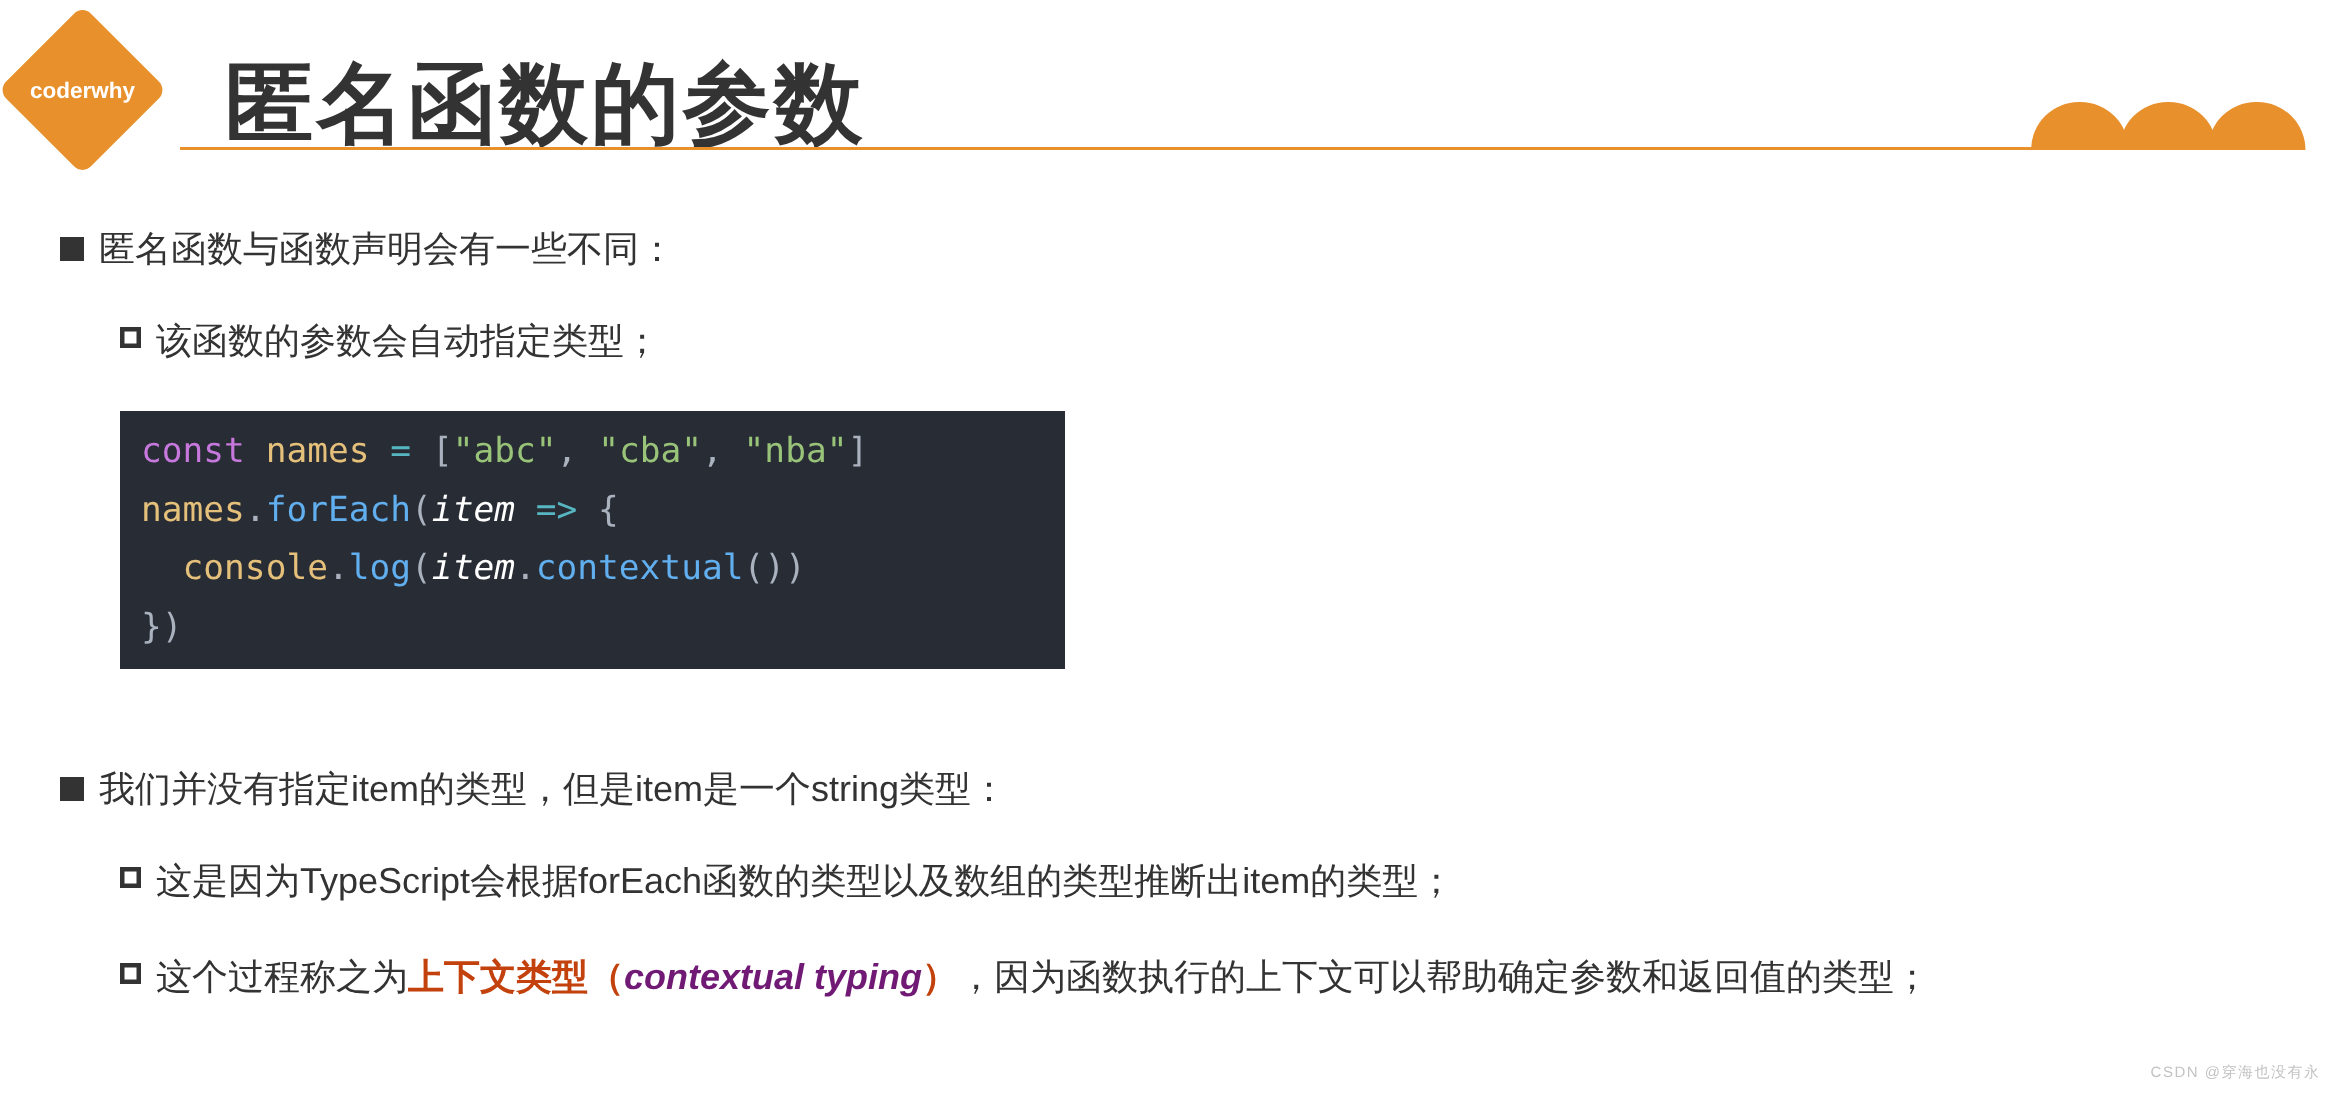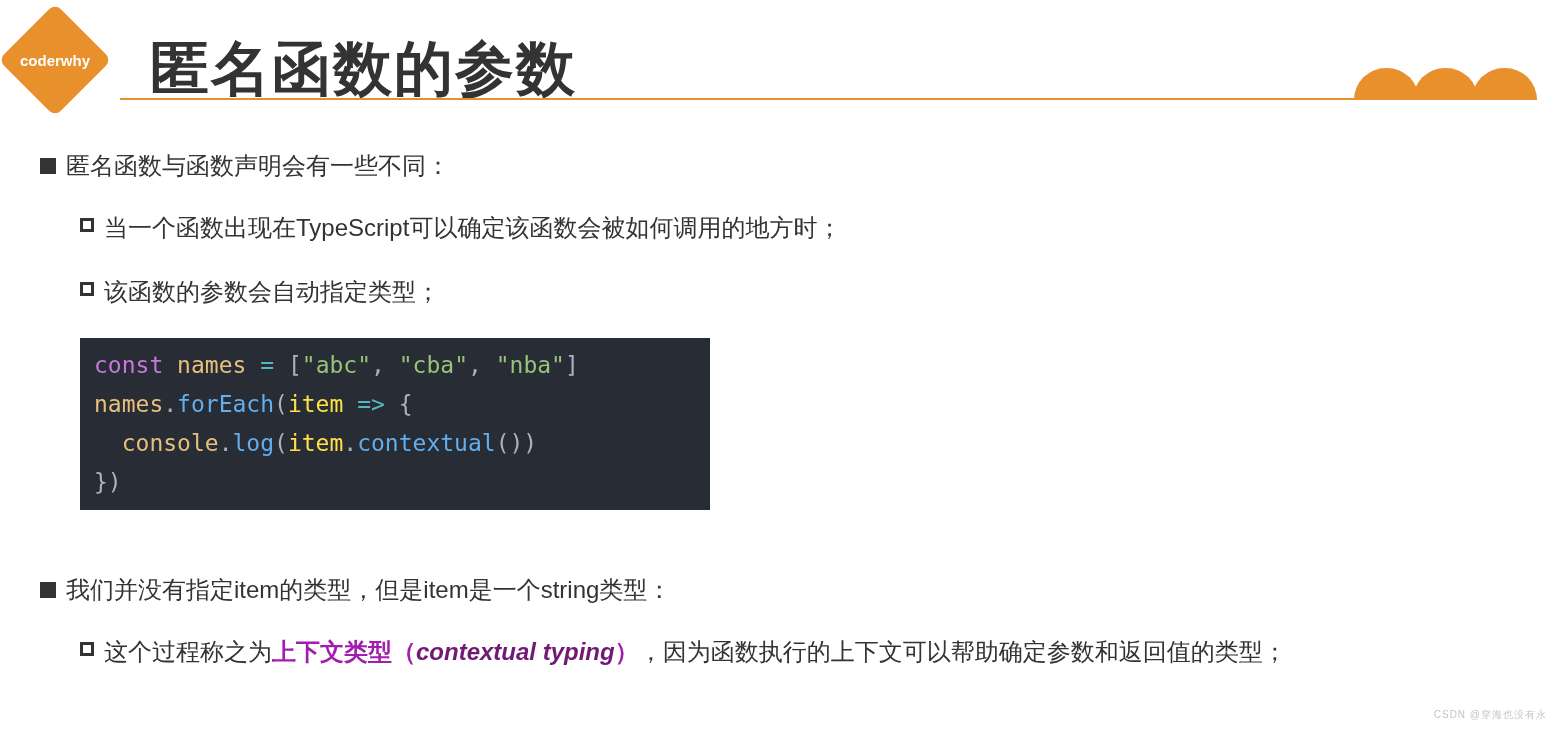--- a/index.html
+++ b/index.html
@@ -130,24 +130,24 @@
     line-height: 1.7;
     width: 630px;
     white-space: pre;
   }
   .tok-keyword { color: #c678dd; }
   .tok-var { color: #e5c07b; }
   .tok-op { color: #56b6c2; }
   .tok-punc { color: #abb2bf; }
   .tok-string { color: #98c379; }
   .tok-func { color: #61afef; }
-  .tok-param { color: #fde047; }
+  .tok-param { color: #ffffff; font-style: italic; }
   .tok-obj { color: #e5c07b; }
   .highlight-red {
-    color: #a21caf;
+    color: #c2410c;
     font-weight: bold;
   }
   .highlight-red-italic {
     color: #701a75;
     font-weight: bold;
     font-style: italic;
     text-align: right;
   }
   .watermark {
     position: absolute;
@@ -174,37 +174,37 @@
   </div>
   <div class="title-underline"></div>
 </div>
 
 <div class="content">
 
   <div class="bullet-l1">
     <span>匿名函数与函数声明会有一些不同：</span>
   </div>
 
-  <div class="bullet-l2">
-    <span>当一个函数出现在TypeScript可以确定该函数会被如何调用的地方时；</span>
-  </div>
 
   <div class="bullet-l2">
     <span>该函数的参数会自动指定类型；</span>
   </div>
 
   <div class="code-block"><span class="tok-keyword">const</span> <span class="tok-var">names</span> <span class="tok-op">=</span> <span class="tok-punc">[</span><span class="tok-string">"abc"</span><span class="tok-punc">,</span> <span class="tok-string">"cba"</span><span class="tok-punc">,</span> <span class="tok-string">"nba"</span><span class="tok-punc">]</span>
 <span class="tok-obj">names</span><span class="tok-punc">.</span><span class="tok-func">forEach</span><span class="tok-punc">(</span><span class="tok-param">item</span> <span class="tok-op">=&gt;</span> <span class="tok-punc">{</span>
 <span>  </span><span class="tok-obj">console</span><span class="tok-punc">.</span><span class="tok-func">log</span><span class="tok-punc">(</span><span class="tok-param">item</span><span class="tok-punc">.</span><span class="tok-func">contextual</span><span class="tok-punc">(</span><span class="tok-punc">)</span><span class="tok-punc">)</span>
 <span class="tok-punc">}</span><span class="tok-punc">)</span></div>
 
   <div class="bullet-l1" style="margin-top:64px;">
     <span>我们并没有指定item的类型，但是item是一个string类型：</span>
   </div>
 
+  <div class="bullet-l2">
+    <span>这是因为TypeScript会根据forEach函数的类型以及数组的类型推断出item的类型；</span>
+  </div>
 
   <div class="bullet-l2">
     <span>
       <span>这个过程称之为</span><span class="highlight-red">上下文类型（</span><span class="highlight-red-italic">contextual typing</span><span class="highlight-red">）</span><span>，因为函数执行的上下文可以帮助确定参数和返回值的类型；</span>
     </span>
   </div>
 
 </div>
 
 <div class="watermark">CSDN @穿海也没有永</div>

